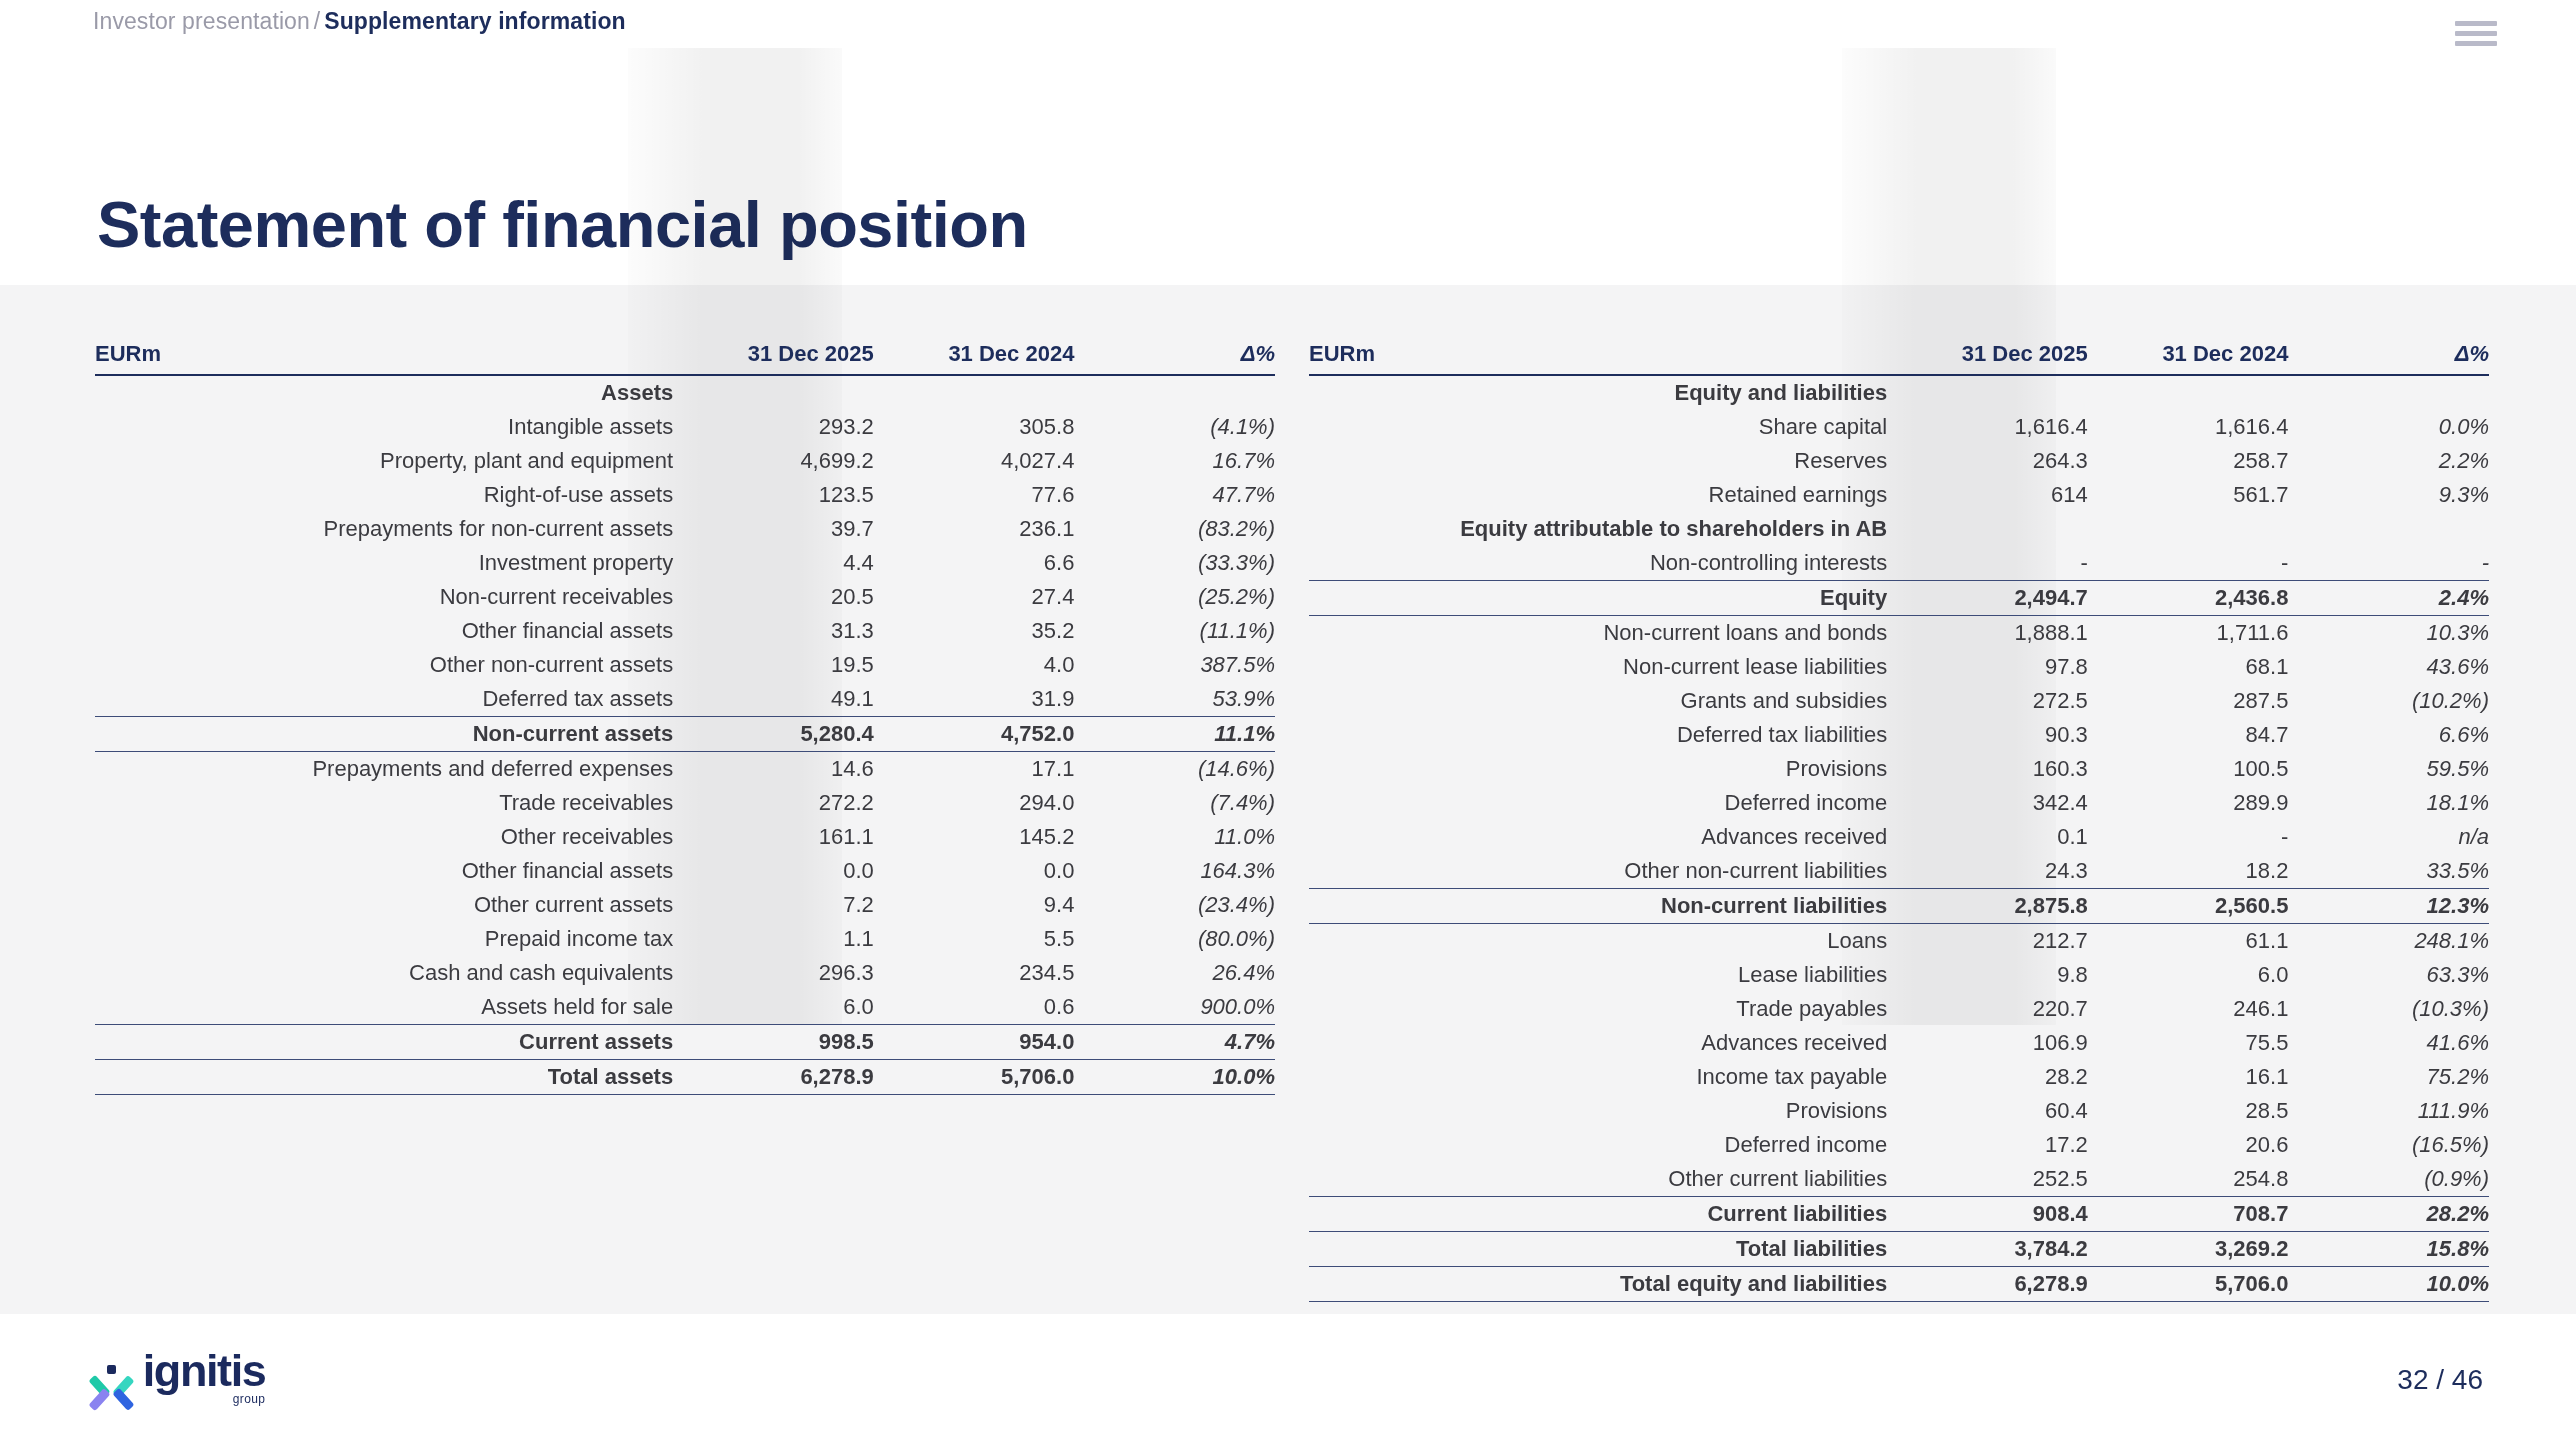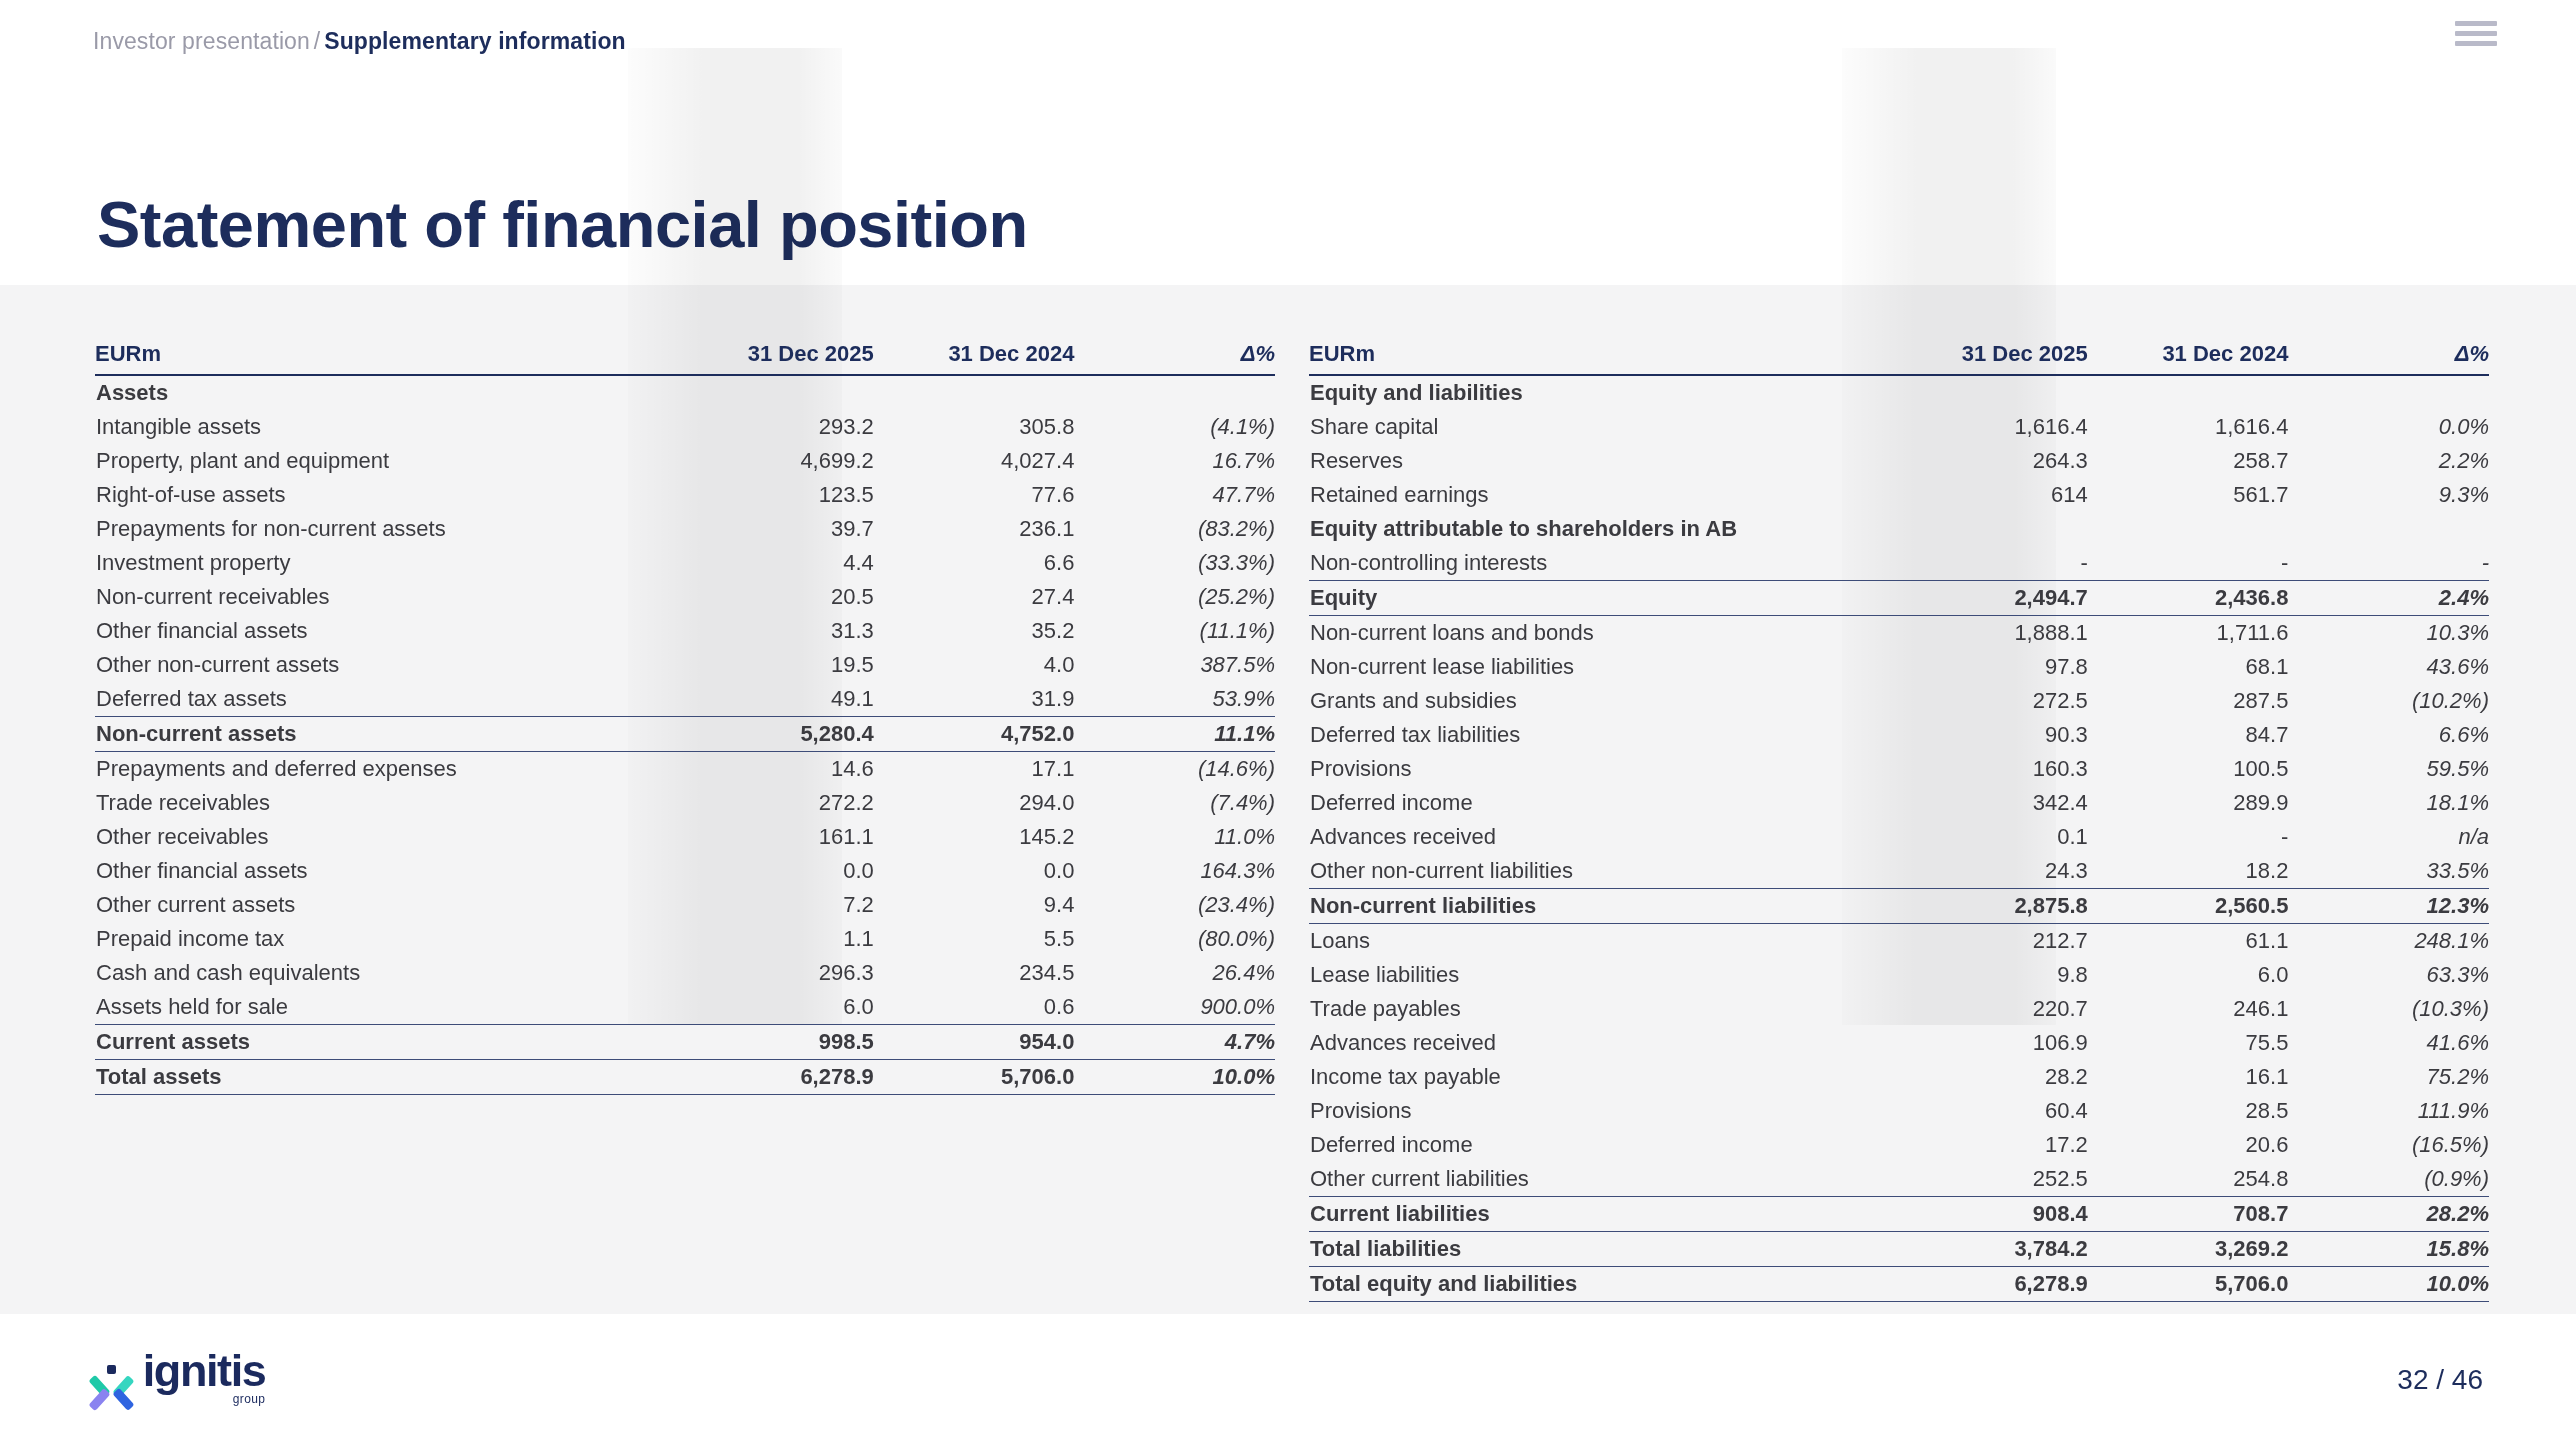--- a/index.html
+++ b/index.html
@@ -7,21 +7,21 @@
     width:2576px; height:1449px;
     background:#ffffff;
     font-family:"Liberation Sans", sans-serif;
     position:relative;
     overflow:hidden;
     -webkit-font-smoothing:antialiased;
   }
 
   
   #breadcrumb {
-    position:absolute; left:93px; top:28px;
+    position:absolute; left:93px; top:8px;
     font-size:23px; letter-spacing:0.1px;
   }
   #breadcrumb .crumb-muted { color:#9a9aa8; }
   #breadcrumb .crumb-sep   { color:#9a9aa8; padding:0 3.9px; }
   #breadcrumb .crumb-active{ color:#1d2d5c; font-weight:bold; }
 
   #menu-btn {
     position:absolute; right:79px; top:21px;
     width:42px; height:25px;
     display:flex; flex-direction:column; justify-content:space-between;
@@ -63,21 +63,21 @@
   }
   .tbl thead th {
     color:#1d2d5c; font-weight:bold; font-size:22px;
     border-bottom:2.9px solid #1d2d5c;
     height:41px; line-height:33px;
   }
   .tbl thead th.h-label { text-align:left; }
   .tbl thead th.h-num, .tbl thead th.h-delta { text-align:right; }
   .tbl thead th.h-delta { font-style:italic; }
 
-  td.lbl   { text-align:left; padding-left:1px; }
+  td.lbl   { text-align:right; padding-left:1px; }
   td.num   { text-align:right; }
   td.delta { text-align:right; font-style:italic; }
 
   tr.section td.lbl { font-weight:bold; }
 
   tr.subtotal td {
     font-weight:bold;
     border-top:1.9px solid #3d4c78;
     border-bottom:1.9px solid #3d4c78;
   }

